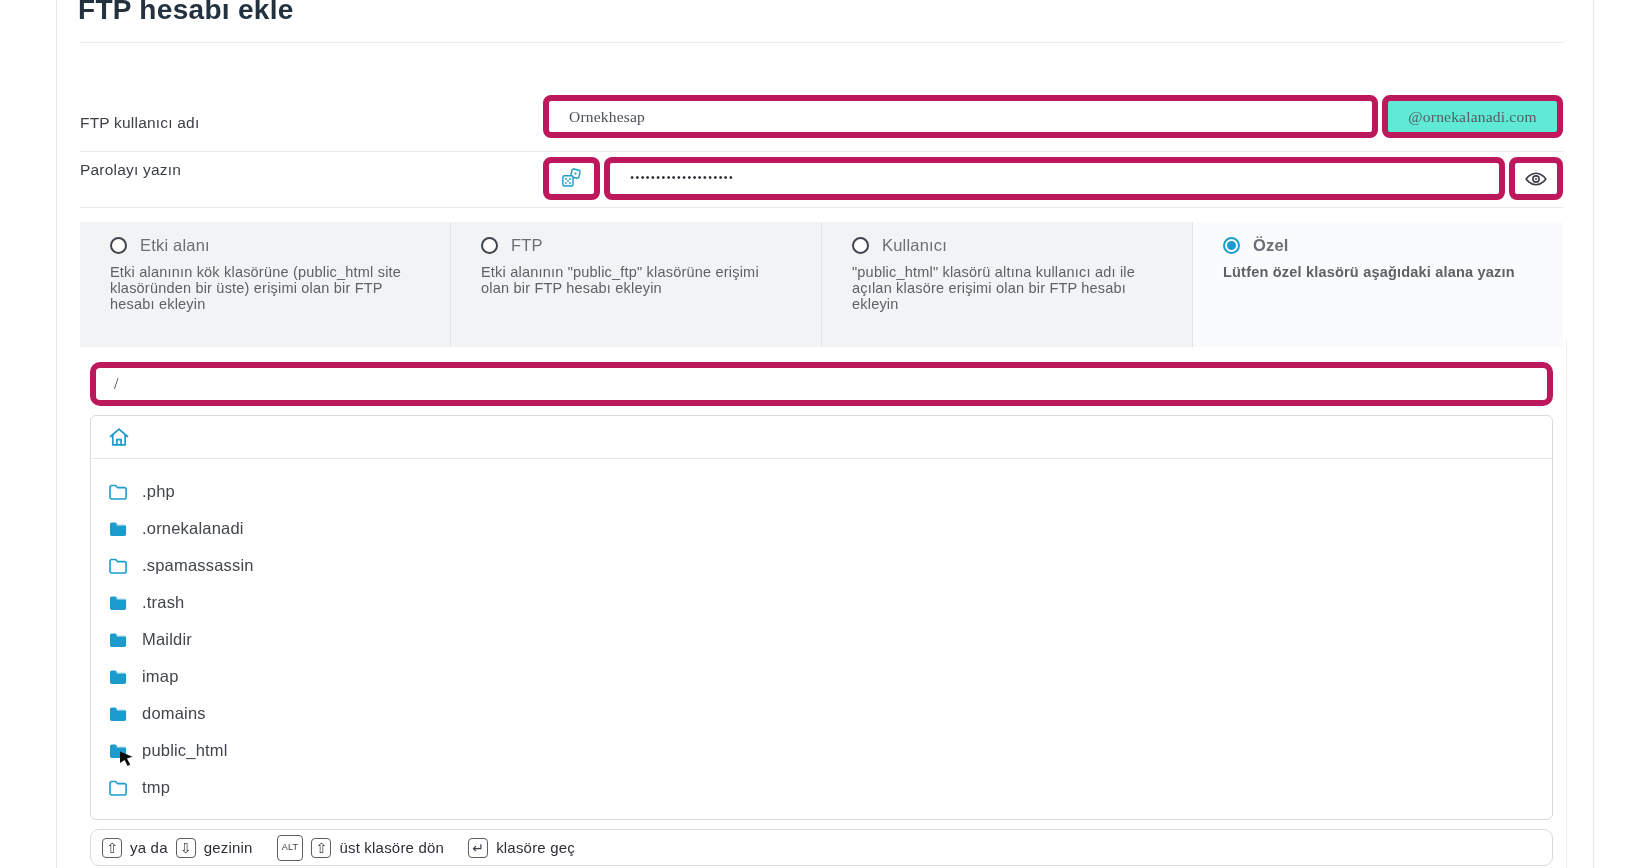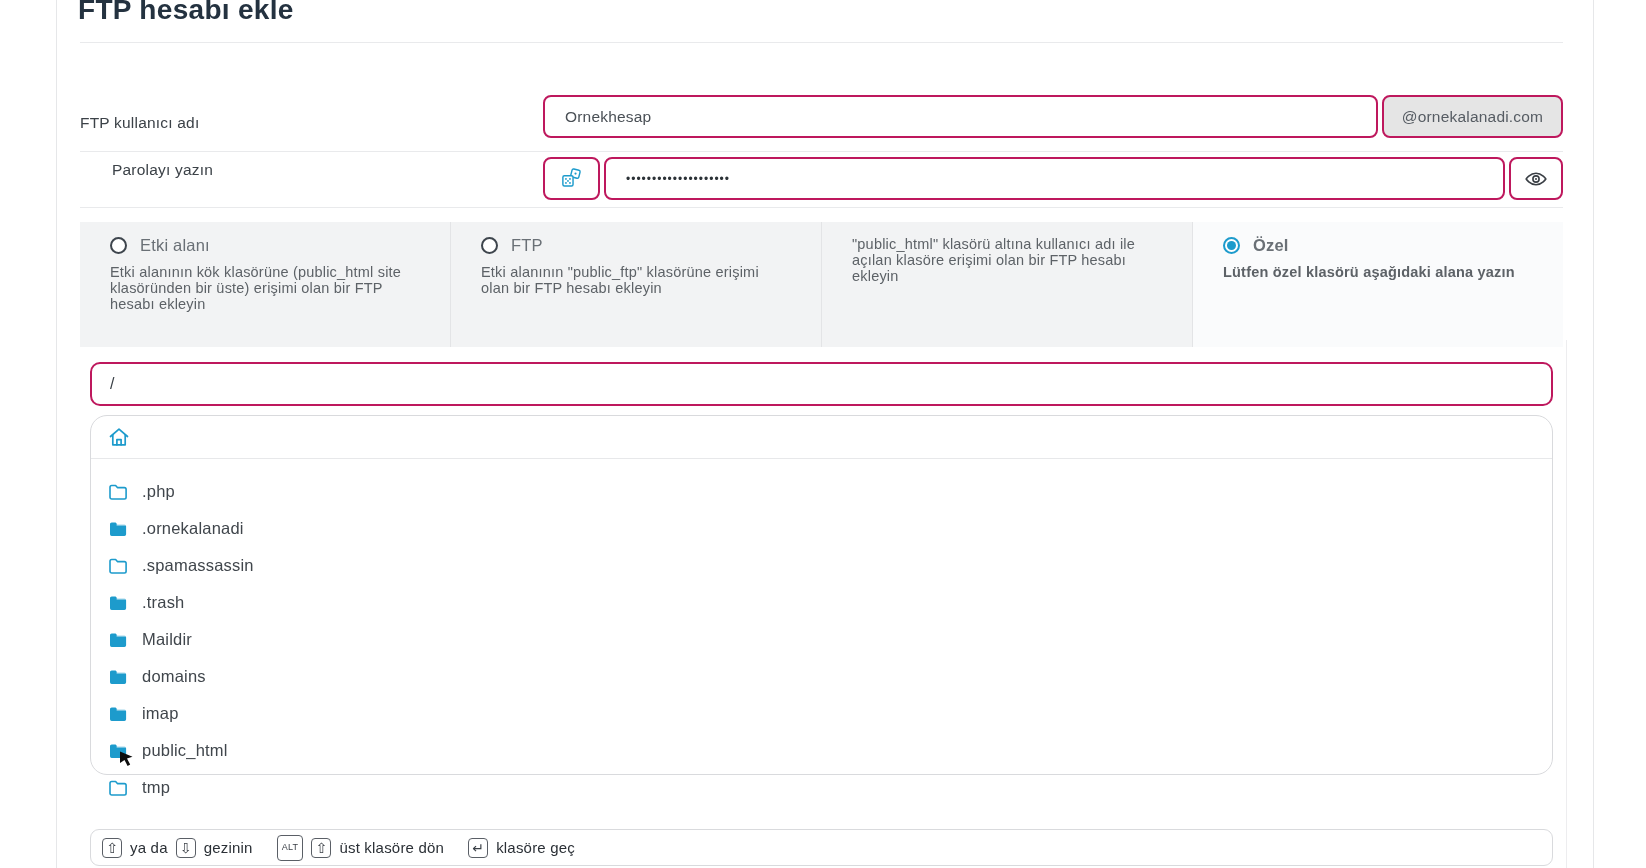--- a/index.html
+++ b/index.html
@@ -14,32 +14,32 @@
   .vline.track{left:1566px; top:340px; background:#ededef;}
 
   .page-title{
     position:absolute; left:78px; top:-6px; margin:0;
     font-size:28px; font-weight:600; letter-spacing:.3px; color:#243240;
   }
   .divider{position:absolute; left:80px; width:1483px; height:1px; background:#e9eaec;}
   .d1{top:42px;} .d2{top:151px;} .d3{top:207px;}
 
   .flabel{position:absolute; left:80px; font-size:15.5px; color:#3c4248; letter-spacing:.2px;}
-  .flabel.u{top:96px;margin-top:18px;} .flabel.p{top:161px;margin-left:32px;}
+  .flabel.u{top:96px;margin-top:18px;} .flabel.p{top:161px;}
 
   .tbox{
     position:absolute; box-sizing:border-box; height:43px;
-    border:2px solid #be185d; border-radius:8px; background:#fff;
-    font-family:Liberation Sans, sans-serif; font-size:15.5px; color:#4a5056; letter-spacing:.2px;
+    border:6px solid #be185d; border-radius:8px; background:#fff;
+    font-family:Liberation Serif, serif; font-size:15.5px; color:#4a5056; letter-spacing:.2px;
     padding:0 20px; outline:none;
   }
   .username-input{left:543px; top:95px; width:835px;}
   .addon{
     left:1382px; top:95px; width:181px; display:flex; align-items:center; justify-content:center;
-    background:#e5e5e5; color:#565c63; padding:8px;
+    background:#5eead4; color:#565c63; padding:8px;
   }
   .gen-btn{left:543px; top:157px; width:57px; display:flex; align-items:center; justify-content:center; padding:0; cursor:pointer;}
   .password-input{left:604px; top:157px; width:901px; font-size:12px; letter-spacing:1px; color:#2c3237; padding:0 20px;}
   .eye-btn{left:1509px; top:157px; width:54px; display:flex; align-items:center; justify-content:center; padding:0; cursor:pointer;}
 
   .options-row{position:absolute; left:80px; top:222px; width:1483px; height:125px; display:flex;}
   .option-card{
     flex:1 1 0; box-sizing:border-box; background:#f2f3f4; border-right:1px solid #e3e4e6;
     padding:14px 38px 0 30px; cursor:pointer;
   }
@@ -52,22 +52,22 @@
   .option-card.selected .radio{border-color:var(--accent);}
   .option-card.selected .radio::after{
     content:""; position:absolute; inset:2px; border-radius:50%; background:var(--accent);
   }
   .option-title{font-size:16.5px; color:#6a7076; letter-spacing:.2px;}
   .option-desc{font-size:14.5px; line-height:16px; color:#5d6267; letter-spacing:.2px;}
 
   .path-input{left:90px; top:362px; width:1463px; height:44px; border-radius:10px; font-size:16px; color:#3b4147; padding:0 18px;}
 
   .folder-panel{
-    position:absolute; left:90px; top:415px; width:1463px; height:360px; box-sizing:border-box;
-    border:1px solid #d9dadd; border-radius:17px; background:#fff;
+    position:absolute; left:90px; top:415px; width:1463px; height:405px; box-sizing:border-box;
+    border:1px solid #d9dadd; border-radius:6px; background:#fff;
   }
   .home-row{height:42px; display:flex; align-items:center; padding:0 16px; border-bottom:1px solid #e7e8ea; cursor:pointer;}
   .folder-list{padding-top:14px;}
   .folder-row{height:37px; display:flex; align-items:center; padding-left:17px; gap:14px; position:relative; cursor:pointer;}
   .folder-icon-wrap{width:20px; height:20px; flex:none; color:var(--accent); position:relative;}
   .folder-name{font-size:16.5px; color:#40464c; letter-spacing:.2px;}
   .cursor-icon{position:absolute; left:28px; top:19px; width:15px; height:17px;}
 
   .hint-bar{
     position:absolute; left:90px; top:829px; width:1463px; height:37px; box-sizing:border-box;
@@ -145,20 +145,24 @@
     <div class="option-desc">Etki alanının kök klasörüne (public_html site klasöründen bir üste) erişimi olan bir FTP hesabı ekleyin</div>
   </div>
       <div class="option-card">
     <div class="option-head">
       <span class="radio"></span>
       <span class="option-title">FTP</span>
     </div>
     <div class="option-desc">Etki alanının "public_ftp" klasörüne erişimi olan bir FTP hesabı ekleyin</div>
   </div>
       <div class="option-card">
+    <div class="option-head">
+      <span class="radio"></span>
+      <span class="option-title">Kullanıcı</span>
+    </div>
     <div class="option-desc">"public_html" klasörü altına kullanıcı adı ile açılan klasöre erişimi olan bir FTP hesabı ekleyin</div>
   </div>
       <div class="option-card selected">
     <div class="option-head">
       <span class="radio"></span>
       <span class="option-title">Özel</span>
     </div>
     <div class="option-desc">Lütfen özel klasörü aşağıdaki alana yazın</div>
   </div>
     </div>
@@ -230,32 +234,32 @@
 
   </div>
         <div class="folder-row filled">
     <span class="folder-icon-wrap">
       
       <svg class="f-filled" width="20" height="20" viewBox="0 0 20 20">
         <path d="M2 5.2C2 4.26 2.76 3.5 3.7 3.5h3.9l1.8 2.1h7a1.7 1.7 0 0 1 1.7 1.7v8a1.7 1.7 0 0 1-1.7 1.7H3.7A1.7 1.7 0 0 1 2 15.3V5.2z" fill="currentColor"></path>
         <rect x="8.6" y="5.4" width="9.4" height="1" fill="#fff"></rect>
       </svg>
     </span>
+    <span class="folder-name">imap</span>
+
+  </div>
+        <div class="folder-row filled">
+    <span class="folder-icon-wrap">
+      
+      <svg class="f-filled" width="20" height="20" viewBox="0 0 20 20">
+        <path d="M2 5.2C2 4.26 2.76 3.5 3.7 3.5h3.9l1.8 2.1h7a1.7 1.7 0 0 1 1.7 1.7v8a1.7 1.7 0 0 1-1.7 1.7H3.7A1.7 1.7 0 0 1 2 15.3V5.2z" fill="currentColor"></path>
+        <rect x="8.6" y="5.4" width="9.4" height="1" fill="#fff"></rect>
+      </svg>
+    </span>
     <span class="folder-name">domains</span>
-
-  </div>
-        <div class="folder-row filled">
-    <span class="folder-icon-wrap">
-      
-      <svg class="f-filled" width="20" height="20" viewBox="0 0 20 20">
-        <path d="M2 5.2C2 4.26 2.76 3.5 3.7 3.5h3.9l1.8 2.1h7a1.7 1.7 0 0 1 1.7 1.7v8a1.7 1.7 0 0 1-1.7 1.7H3.7A1.7 1.7 0 0 1 2 15.3V5.2z" fill="currentColor"></path>
-        <rect x="8.6" y="5.4" width="9.4" height="1" fill="#fff"></rect>
-      </svg>
-    </span>
-    <span class="folder-name">imap</span>
 
   </div>
         <div class="folder-row filled">
     <span class="folder-icon-wrap">
       
       <svg class="f-filled" width="20" height="20" viewBox="0 0 20 20">
         <path d="M2 5.2C2 4.26 2.76 3.5 3.7 3.5h3.9l1.8 2.1h7a1.7 1.7 0 0 1 1.7 1.7v8a1.7 1.7 0 0 1-1.7 1.7H3.7A1.7 1.7 0 0 1 2 15.3V5.2z" fill="currentColor"></path>
         <rect x="8.6" y="5.4" width="9.4" height="1" fill="#fff"></rect>
       </svg>
     </span>

